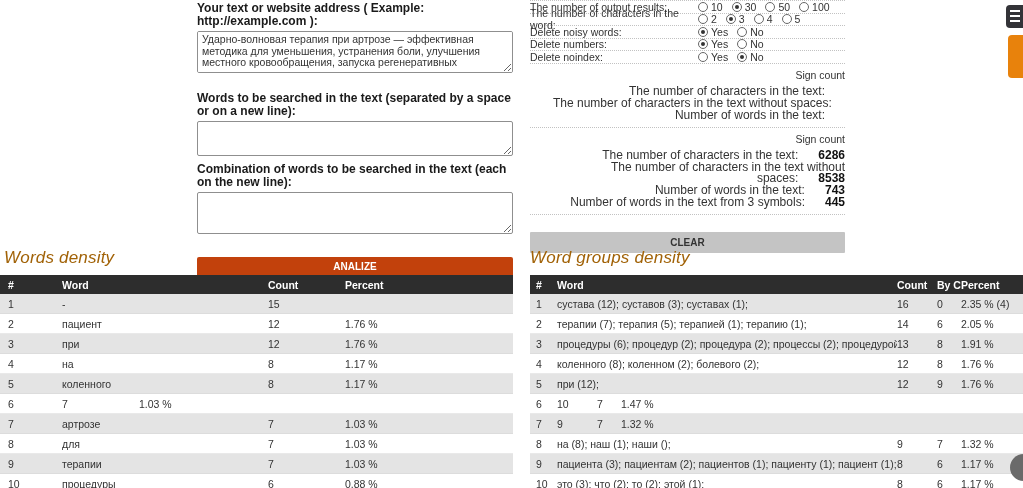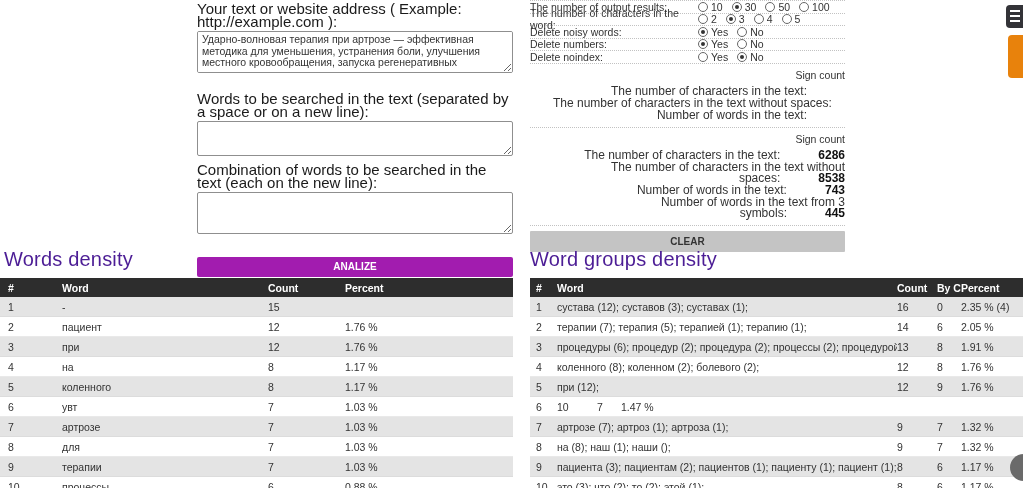--- a/index.html
+++ b/index.html
@@ -4,35 +4,35 @@
 <style>
   * { margin:0; padding:0; box-sizing:border-box; }
   html,body { width:1023px; height:488px; }
   body {
     position:relative; overflow:hidden; background:#ffffff;
     font-family:"Liberation Sans", sans-serif; color:#222;
   }
 
   
   .form-col { position:absolute; left:197px; top:2px; width:316px; }
-  .fld-label { font-size:15px; font-weight:normal; color:#1a1a1a; line-height:13px; margin-bottom:3px; }
+  .fld-label { font-size:12px; font-weight:bold; color:#1a1a1a; line-height:13px; margin-bottom:3px; }
   textarea {
     width:100%; border:1px solid #8f8f8f; border-radius:2px;
     font-family:"Liberation Sans", sans-serif; font-size:10.5px; color:#333;
     padding:2px 4px; resize:both; background:#fff;
   }
   .ta-main { height:42px; overflow-y:scroll; resize:vertical; margin-bottom:15px; line-height:11.5px; }
   .ta-words { height:35px; margin-bottom:3px; }
   .ta-comb { height:42px; margin-bottom:19px; }
   .btn {
     display:block; width:100%; height:20px; border:none; border-radius:2px;
     font-family:"Liberation Sans", sans-serif; font-size:10px; font-weight:bold;
     color:#fff; cursor:pointer; text-align:center; line-height:20px;
   }
-  .btn-analyze { background:#a21caf; margin-bottom:4px; }
+  .btn-analyze { background:#c2410c; margin-bottom:4px; }
   .btn-csv    { background:#1d9e1d; }
 
   
   .opts-col { position:absolute; left:530px; top:0; width:315px; }
   .opts { border-top:1px dotted #c2c2c2; }
   .opt-row {
     display:flex; align-items:center; height:12.5px;
     border-bottom:1px dotted #c2c2c2; font-size:10.5px; color:#333;
   }
   .opt-label { width:168px; }
@@ -44,33 +44,33 @@
   }
   .radio.on::after {
     content:""; position:absolute; left:2px; top:2px; width:4px; height:4px;
     border-radius:50%; background:#333;
   }
 
   .sc-block { margin-top:5px;text-align:right; }
   .sc-title { font-size:10.5px; color:#333; margin-bottom:5px; }
   .sc-lines { padding-left:23px; }
   .sc-line { font-size:12px; color:#333; line-height:11px; margin-bottom:1px; }
-  .sc-line b { margin-left:20px; color:#111;padding-left:18px; }
+  .sc-line b { margin-left:2px; color:#111;padding-left:18px; }
   .dotted-sep { border:none; border-top:1px dotted #c2c2c2; margin:6px 0 5px 0; }
   .btn-clear {
     display:block; width:100%; height:21px; border:none; border-radius:1px;
     background:#c4c4c4; color:#333; font-family:"Liberation Sans", sans-serif;
-    font-size:10px; font-weight:bold; cursor:pointer; margin-top:5px;
+    font-size:10px; font-weight:bold; cursor:pointer; margin-top:17px;
   }
 
   
   .tbl-sec { position:absolute; top:248px; }
   .sec-left  { left:0;  width:513px; }
   .sec-right { left:530px; width:520px; }
-  .tbl-title { font-size:20px; font-weight:400; color:#4c1d95; margin:0 0 7px 4px; letter-spacing:.2px; }
+  .tbl-title { font-size:17px; font-weight:400; color:#a16207; margin:0 0 7px 4px; letter-spacing:.2px;font-style:italic; }
   .sec-right .tbl-title { margin-left:0; }
   .t-head {
     display:flex; background:#2d2d2d; color:#fff; font-weight:bold;
     font-size:10.5px; height:19px; align-items:center;
   }
   .t-body .t-row {
     display:flex; height:20px; align-items:center; font-size:10.5px; color:#333;
     background:#fff; border-bottom:1px solid #e9e9e9;
   }
   .t-body div.t-row:nth-of-type(odd) { background:#e4e4e4; border-bottom:1px solid #dcdcdc; }
@@ -288,21 +288,20 @@
 
     <div class="t-row">
       <span class="cell c-num">5</span>
       <span class="cell c-word">коленного</span>
       <span class="cell c-count">8</span>
       <span class="cell c-pct">1.17 %</span>
     </div>
 
     <div class="t-row">
       <span class="cell c-num">6</span>
-      <span class="cell c-word">увт</span>
       <span class="cell c-count">7</span>
       <span class="cell c-pct">1.03 %</span>
     </div>
 
     <div class="t-row">
       <span class="cell c-num">7</span>
       <span class="cell c-word">артрозе</span>
       <span class="cell c-count">7</span>
       <span class="cell c-pct">1.03 %</span>
     </div>
@@ -316,21 +315,21 @@
 
     <div class="t-row">
       <span class="cell c-num">9</span>
       <span class="cell c-word">терапии</span>
       <span class="cell c-count">7</span>
       <span class="cell c-pct">1.03 %</span>
     </div>
 
     <div class="t-row">
       <span class="cell c-num">10</span>
-      <span class="cell c-word">процессы</span>
+      <span class="cell c-word">процедуры</span>
       <span class="cell c-count">6</span>
       <span class="cell c-pct">0.88 %</span>
     </div>
   </div>
 </div>
 
 <div class="tbl-sec sec-right">
   <h2 class="tbl-title">Word groups density</h2>
   <div class="t-head">
     <span class="cell c-num">#</span>
@@ -382,21 +381,20 @@
 
     <div class="t-row">
       <span class="cell c-num">6</span>
       <span class="cell c-count">10</span>
       <span class="cell c-cipfa">7</span>
       <span class="cell c-pct">1.47 %</span>
     </div>
 
     <div class="t-row">
       <span class="cell c-num">7</span>
-      <span class="cell c-word">артрозе (7); артроз (1); артроза (1);</span>
       <span class="cell c-count">9</span>
       <span class="cell c-cipfa">7</span>
       <span class="cell c-pct">1.32 %</span>
     </div>
 
     <div class="t-row">
       <span class="cell c-num">8</span>
       <span class="cell c-word">на (8); наш (1); наши ();</span>
       <span class="cell c-count">9</span>
       <span class="cell c-cipfa">7</span>

